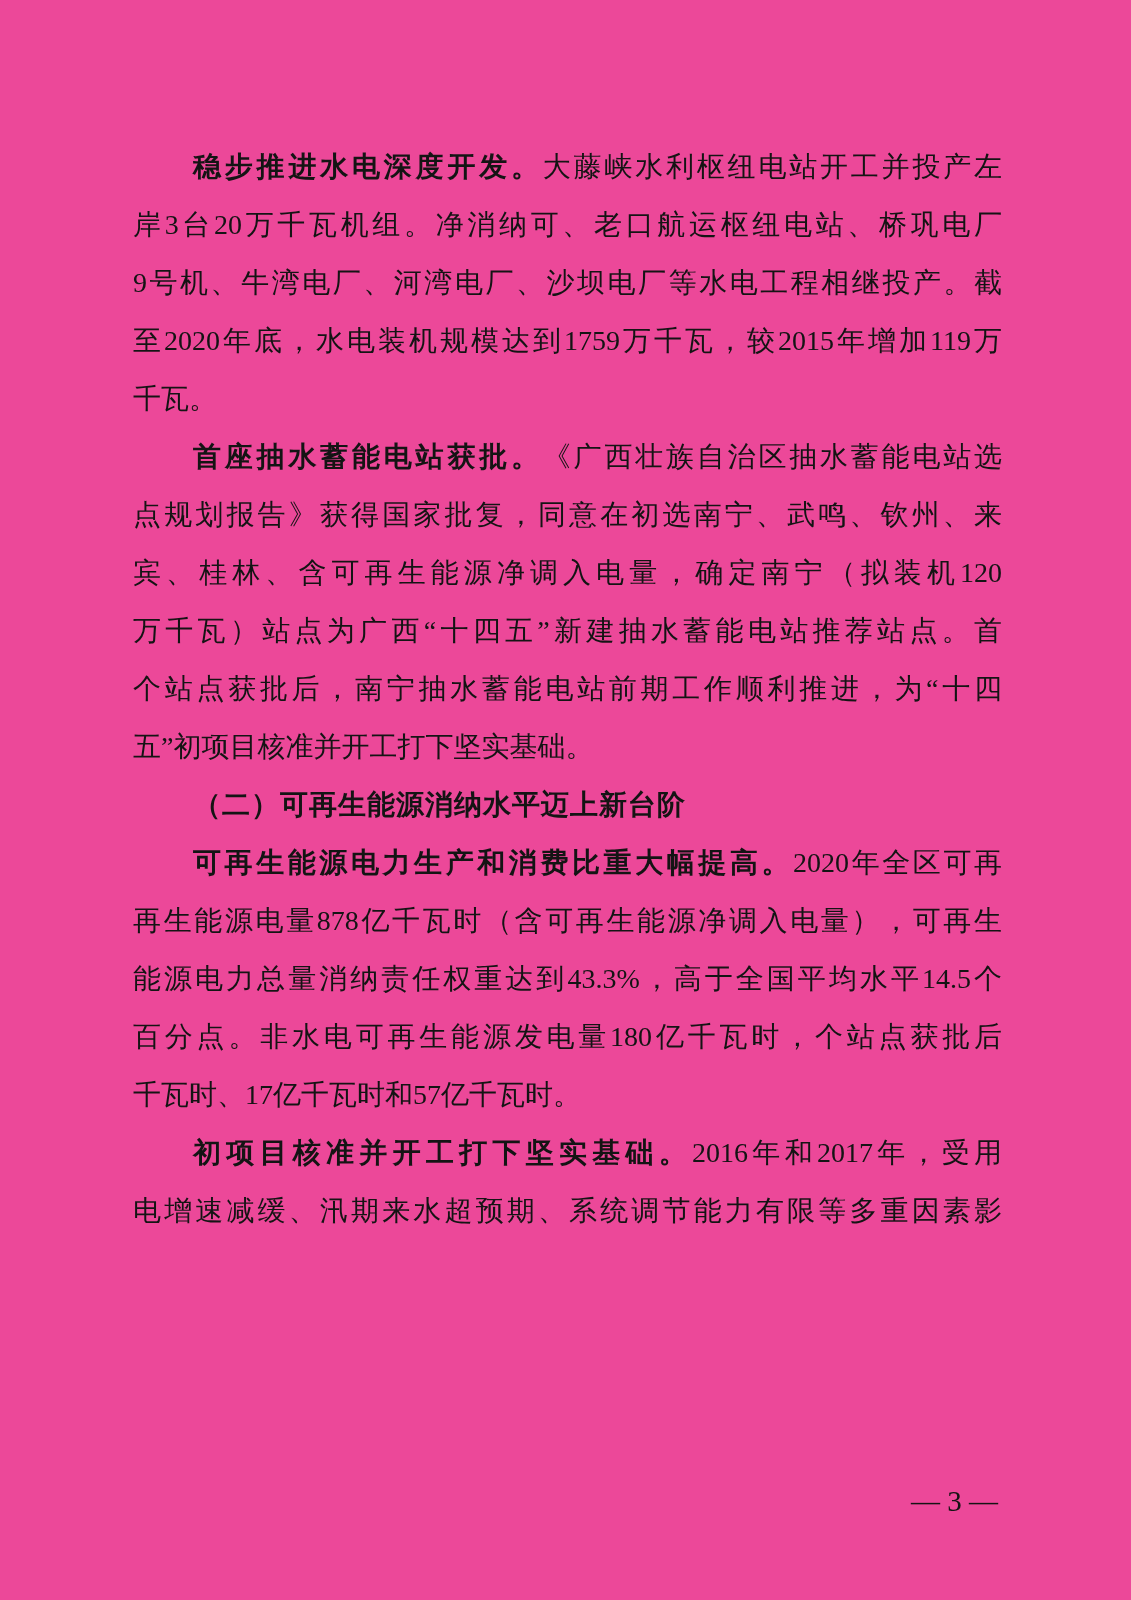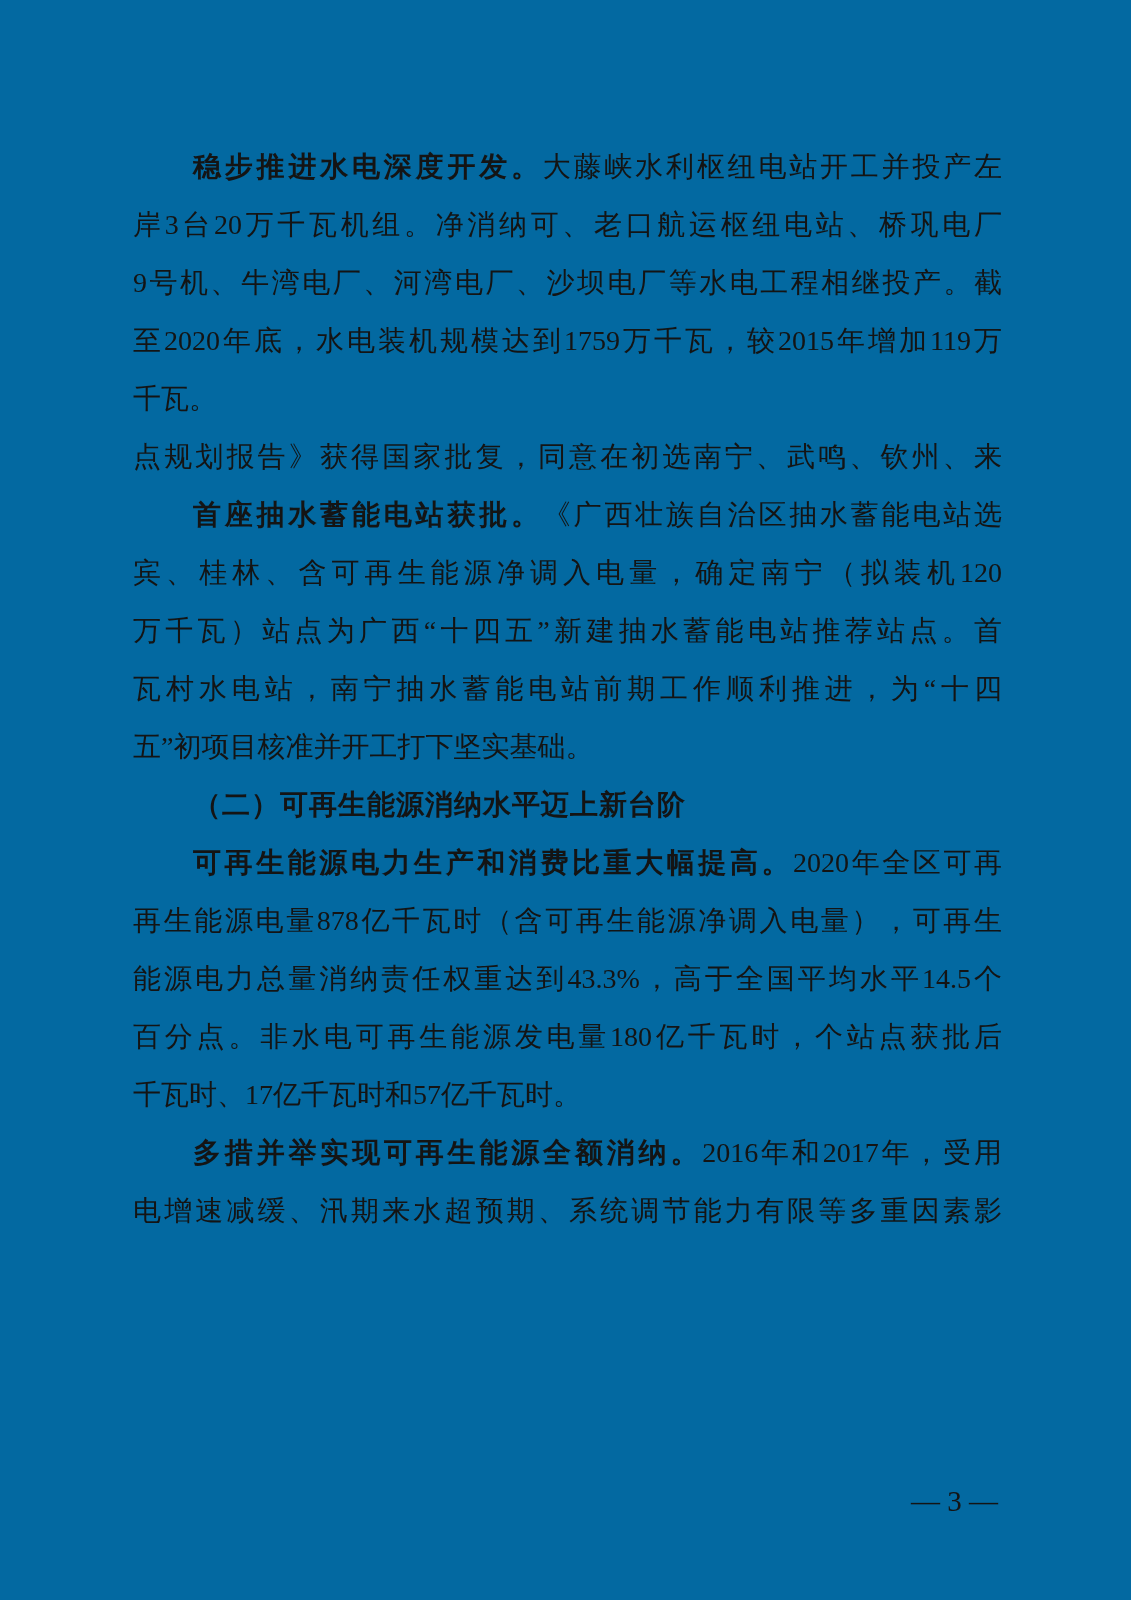--- a/index.html
+++ b/index.html
@@ -4,21 +4,21 @@
 <style>
   html, body {
     margin: 0;
     padding: 0;
     background: #ffffff;
   }
   .page {
     position: relative;
     width: 1131px;
     height: 1600px;
-    background: #0369a1;
+    background: #ec4899;
     overflow: hidden;
     font-family: "Liberation Serif", "DejaVu Serif", serif;
     color: #141414;
   }
   .content {
     position: absolute;
     left: 133px;
     top: 138px;
     width: 869px;
   }
@@ -59,36 +59,36 @@
 <div class="page">
   <div class="content">
       <div class="paragraph">
         <div class="line indent"><span class="seg bold">稳步推进水电深度开发。</span><span class="seg">大藤峡水利枢纽电站开工并投产左</span></div>
         <div class="line"><span class="seg">岸3台20万千瓦机组。净消纳可、老口航运枢纽电站、桥巩电厂</span></div>
         <div class="line"><span class="seg">9号机、牛湾电厂、河湾电厂、沙坝电厂等水电工程相继投产。截</span></div>
         <div class="line"><span class="seg">至2020年底，水电装机规模达到1759万千瓦，较2015年增加119万</span></div>
         <div class="line last"><span class="seg">千瓦。</span></div>
       </div>
       <div class="paragraph">
+        <div class="line indent"><span class="seg bold">首座抽水蓄能电站获批。</span><span class="seg">《广西壮族自治区抽水蓄能电站选</span></div>
         <div class="line"><span class="seg">点规划报告》获得国家批复，同意在初选南宁、武鸣、钦州、来</span></div>
-        <div class="line indent"><span class="seg bold">首座抽水蓄能电站获批。</span><span class="seg">《广西壮族自治区抽水蓄能电站选</span></div>
         <div class="line"><span class="seg">宾、桂林、含可再生能源净调入电量，确定南宁（拟装机120</span></div>
         <div class="line"><span class="seg">万千瓦）站点为广西“十四五”新建抽水蓄能电站推荐站点。首</span></div>
-        <div class="line"><span class="seg">瓦村水电站，南宁抽水蓄能电站前期工作顺利推进，为“十四</span></div>
+        <div class="line"><span class="seg">个站点获批后，南宁抽水蓄能电站前期工作顺利推进，为“十四</span></div>
         <div class="line last"><span class="seg">五”初项目核准并开工打下坚实基础。</span></div>
       </div>
       <div class="paragraph heading">
         <div class="line indent last"><span class="seg bold">（二）可再生能源消纳水平迈上新台阶</span></div>
       </div>
       <div class="paragraph">
         <div class="line indent"><span class="seg bold">可再生能源电力生产和消费比重大幅提高。</span><span class="seg">2020年全区可再</span></div>
         <div class="line"><span class="seg">再生能源电量878亿千瓦时（含可再生能源净调入电量），可再生</span></div>
         <div class="line"><span class="seg">能源电力总量消纳责任权重达到43.3%，高于全国平均水平14.5个</span></div>
         <div class="line"><span class="seg">百分点。非水电可再生能源发电量180亿千瓦时，个站点获批后</span></div>
         <div class="line last"><span class="seg">千瓦时、17亿千瓦时和57亿千瓦时。</span></div>
       </div>
       <div class="paragraph">
-        <div class="line indent"><span class="seg bold">多措并举实现可再生能源全额消纳。</span><span class="seg">2016年和2017年，受用</span></div>
+        <div class="line indent"><span class="seg bold">初项目核准并开工打下坚实基础。</span><span class="seg">2016年和2017年，受用</span></div>
         <div class="line"><span class="seg">电增速减缓、汛期来水超预期、系统调节能力有限等多重因素影</span></div>
       </div>
     </div>
   <div class="page-number">— 3 —</div>
 </div>
 
 </body></html>

